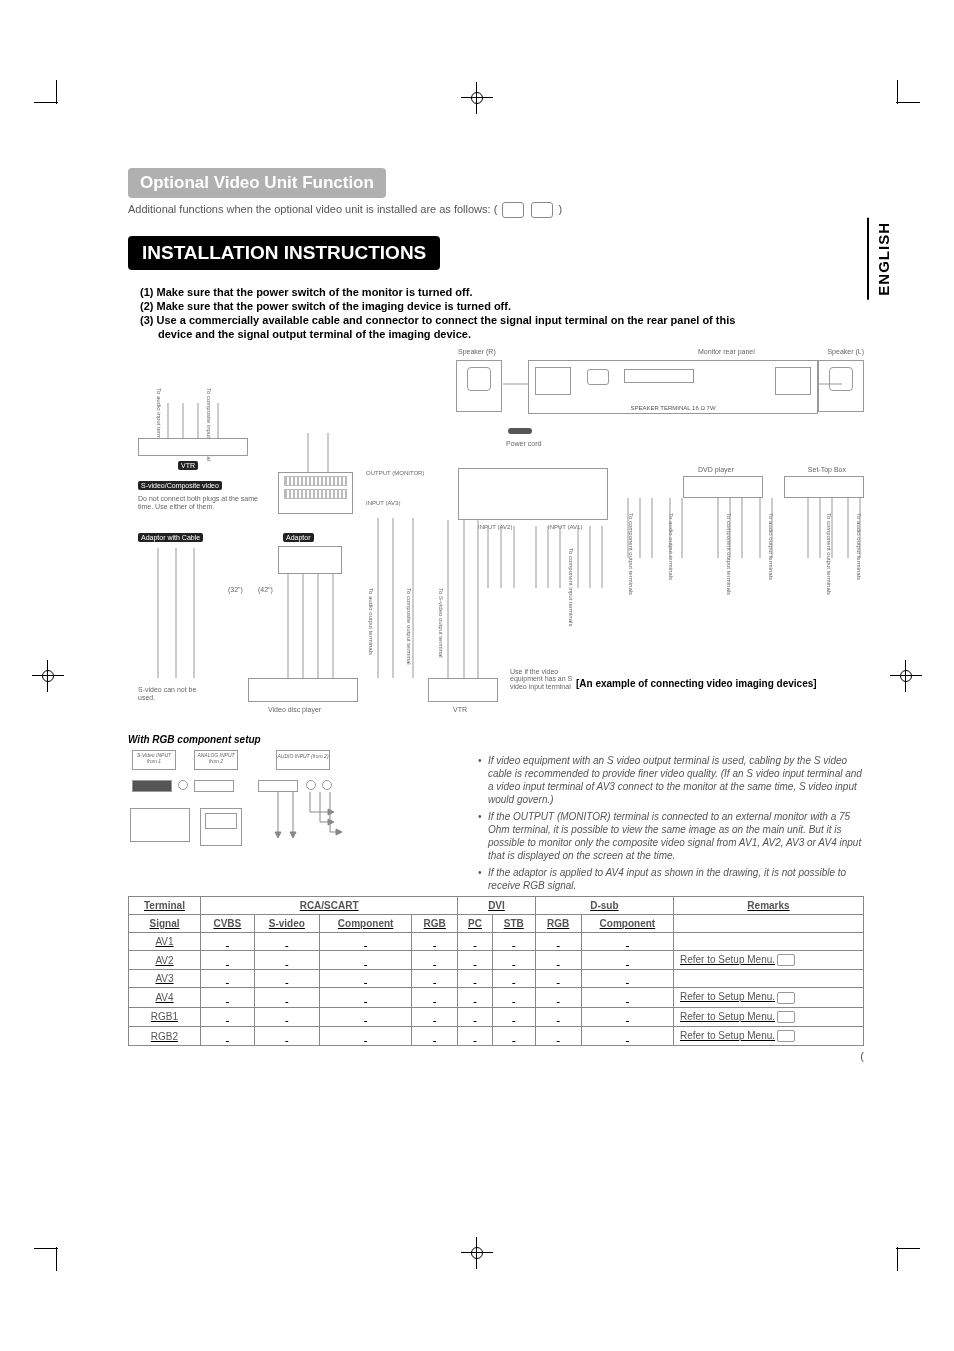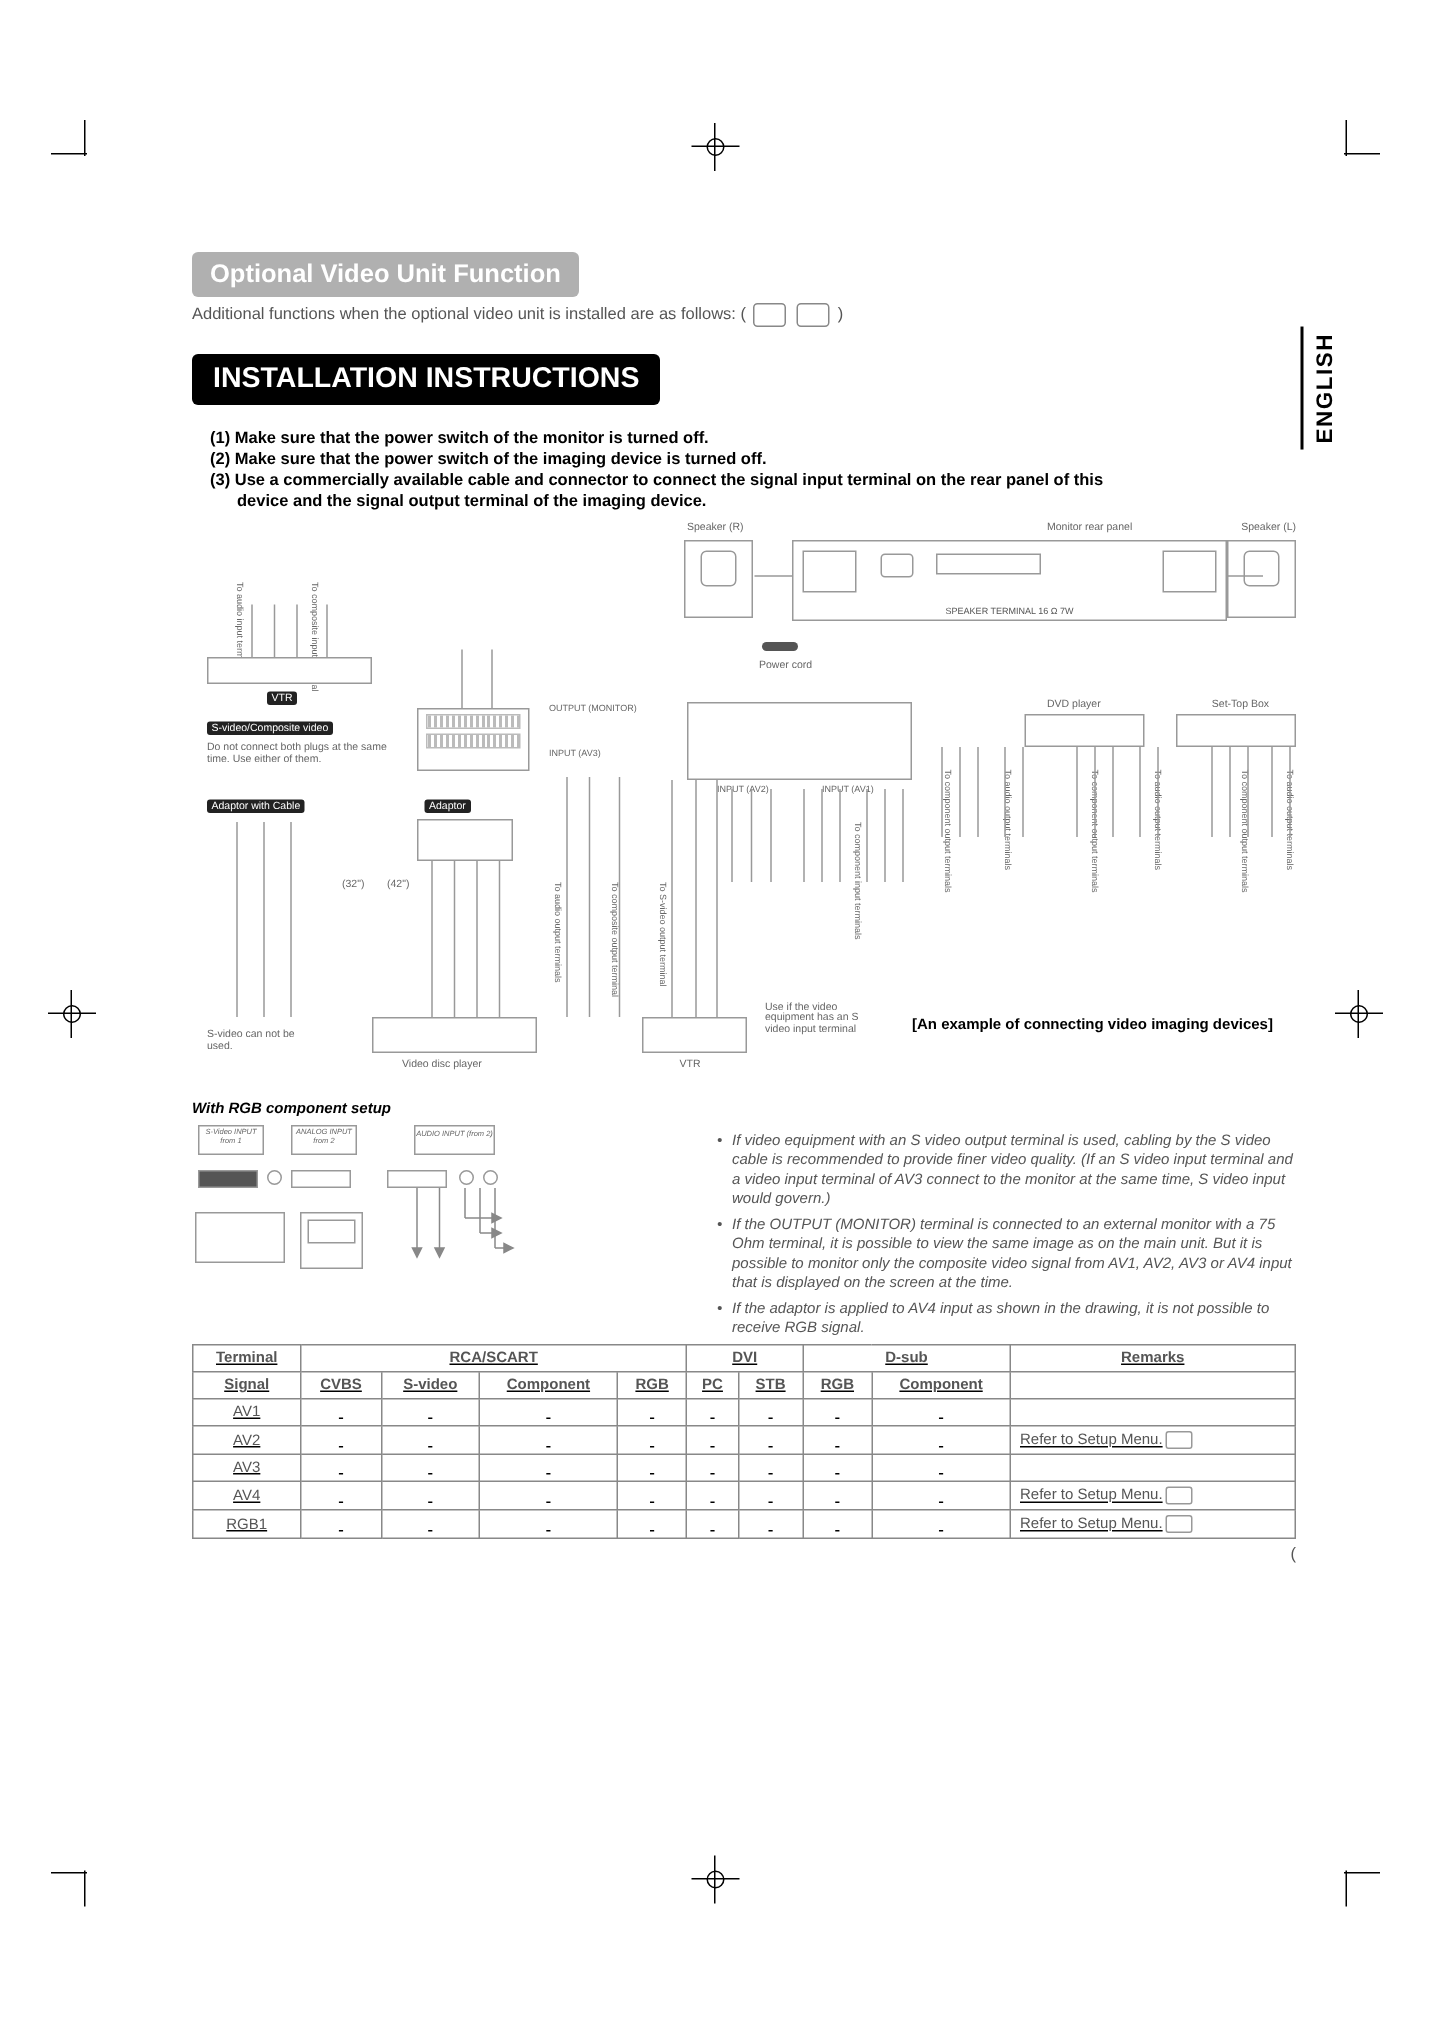--- a/index.html
+++ b/index.html
@@ -351,21 +351,21 @@
     <span class="vtext" style="position:absolute;left:500px;top:165px;">To component output terminals</span>
     <span class="vtext" style="position:absolute;left:540px;top:165px;">To audio output terminals</span>
     <span class="vtext" style="position:absolute;left:598px;top:165px;">To component output terminals</span>
     <span class="vtext" style="position:absolute;left:640px;top:165px;">To audio output terminals</span>
     <span class="vtext" style="position:absolute;right:32px;top:165px;">To component output terminals</span>
     <span class="vtext" style="position:absolute;right:2px;top:165px;">To audio output terminals</span>
     <span class="vtext" style="position:absolute;left:310px;top:240px;">To S-video output terminal</span>
     <span class="vtext" style="position:absolute;left:278px;top:240px;">To composite output terminal</span>
     <span class="vtext" style="position:absolute;left:240px;top:240px;">To audio output terminals</span>
 
-    <div class="example-label" style="position:absolute;left:480px;top:330px;">[An example of connecting video imaging devices]</div>
+    <div class="example-label" style="position:absolute;left:448px;top:330px;">[An example of connecting video imaging devices]</div>
 
     <svg style="position:absolute;left:0;top:0;width:100%;height:100%;">
       <g stroke="#999" stroke-width="1" fill="none">
         <line x1="40" y1="55" x2="40" y2="90"></line>
           <line x1="55" y1="55" x2="55" y2="90"></line>
           <line x1="70" y1="55" x2="70" y2="90"></line>
           <line x1="90" y1="55" x2="90" y2="90"></line>
         <line x1="375" y1="36" x2="400" y2="36"></line>
         <line x1="690" y1="36" x2="714" y2="36"></line>
         <line x1="180" y1="85" x2="180" y2="124"></line>
@@ -534,18 +534,30 @@
           <td>&nbsp;</td>
           <td>&nbsp;</td>
           <td>&nbsp;</td>
           <td>&nbsp;</td>
           <td>&nbsp;</td>
           <td>&nbsp;</td>
           <td>&nbsp;</td>
           <td>&nbsp;</td>
           <td class="remark"><span>Refer to Setup Menu.</span><span class="mini-icon"></span></td>
         </tr>
+        <tr>
+          <td>RGB2</td>
+          <td>&nbsp;</td>
+          <td>&nbsp;</td>
+          <td>&nbsp;</td>
+          <td>&nbsp;</td>
+          <td>&nbsp;</td>
+          <td>&nbsp;</td>
+          <td>&nbsp;</td>
+          <td>&nbsp;</td>
+          <td class="remark"><span>Refer to Setup Menu.</span><span class="mini-icon"></span></td>
+        </tr>
       </tbody>
   </table>
 
   <div style="text-align:right;font-size:11px;color:#555;margin-top:4px;">(</div>
 
 </div>
 
 </body></html>

